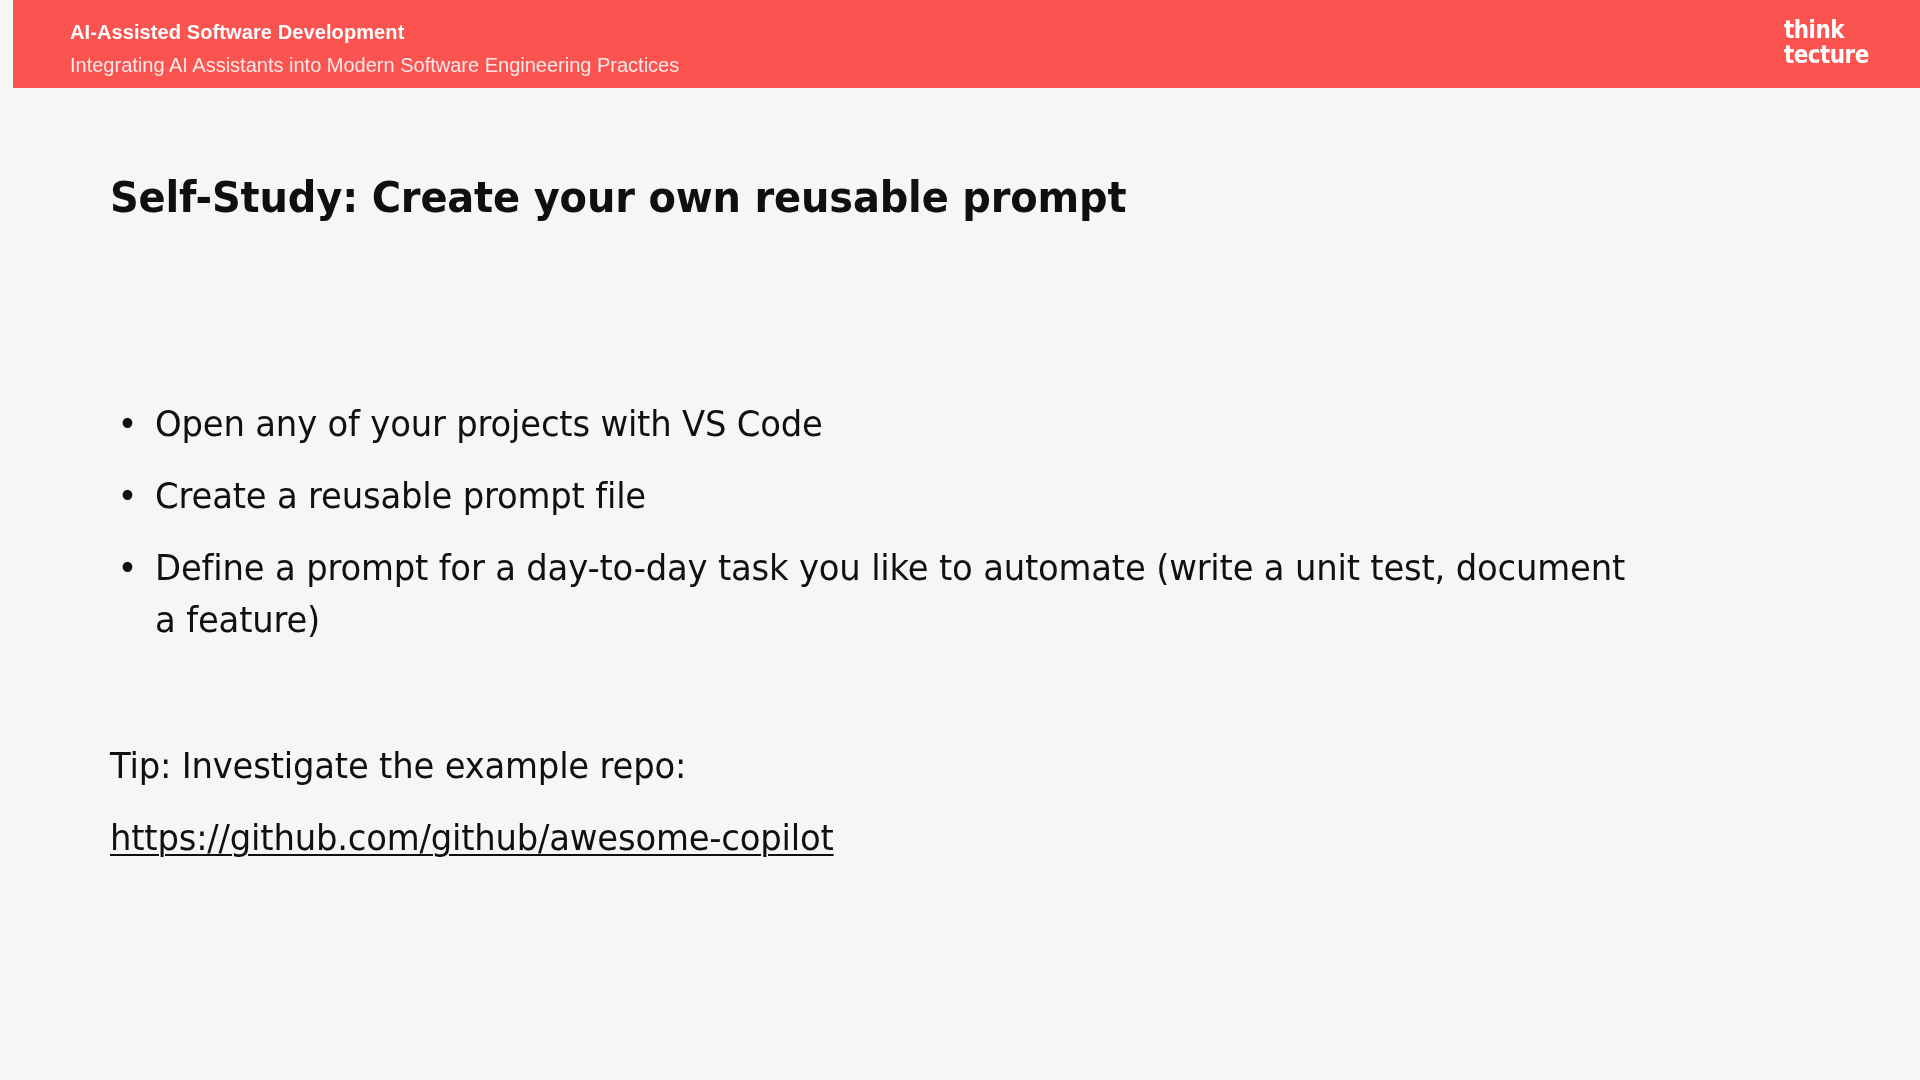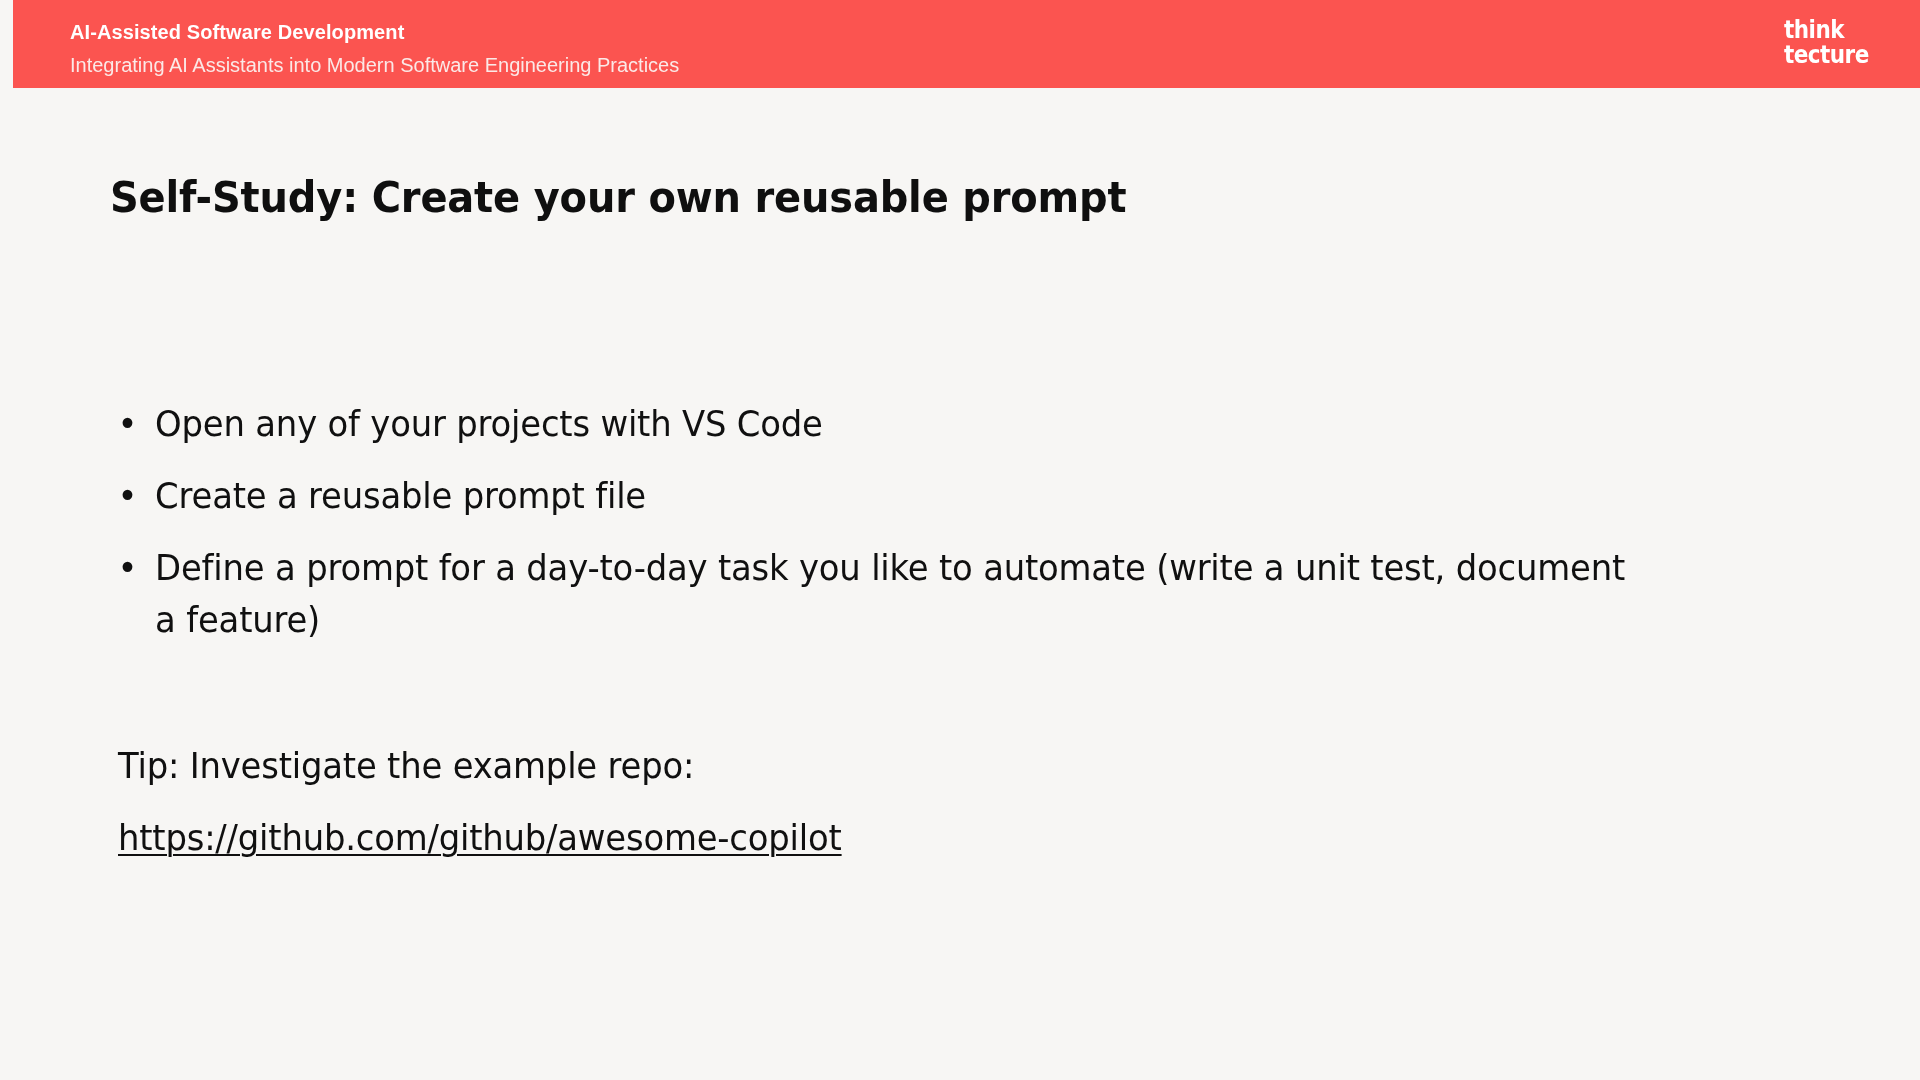--- a/index.html
+++ b/index.html
@@ -120,21 +120,21 @@
     position:absolute;
     left:8px;
     top:0;
     font-size:36px;
     line-height:52px;
     color:#101010;
   }
 
   .tip-block {
     position:absolute;
-    left:118px;
+    left:110px;
     top:740px;
     width:1500px;
   }
 
   .tip-text {
     font-family:"DejaVu Sans", sans-serif;
     font-weight:normal;
     font-size:36px;
     line-height:52px;
     color:#101010;

